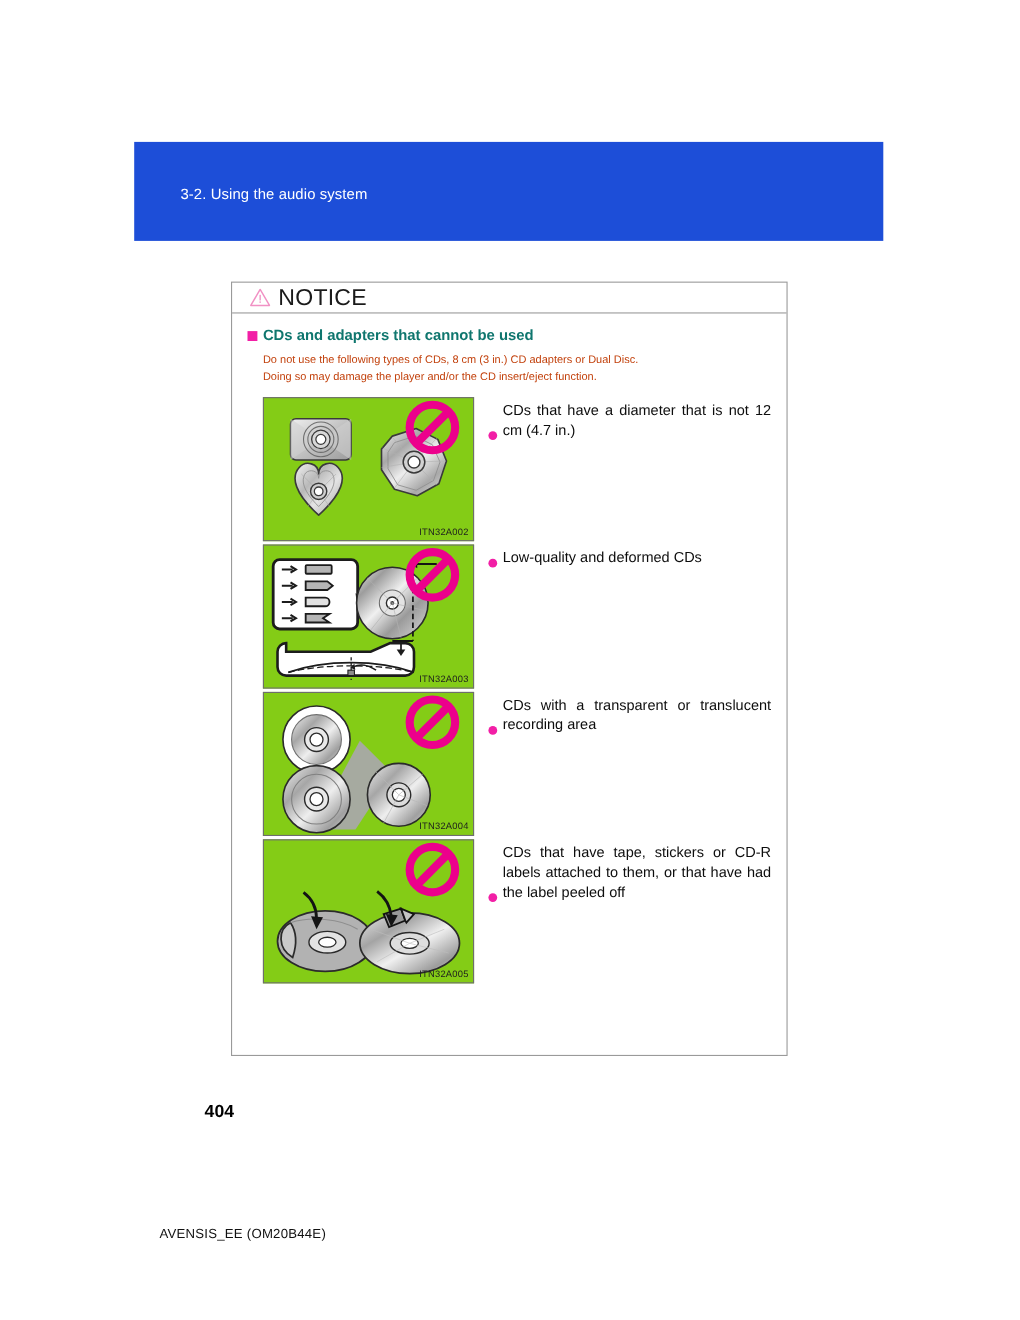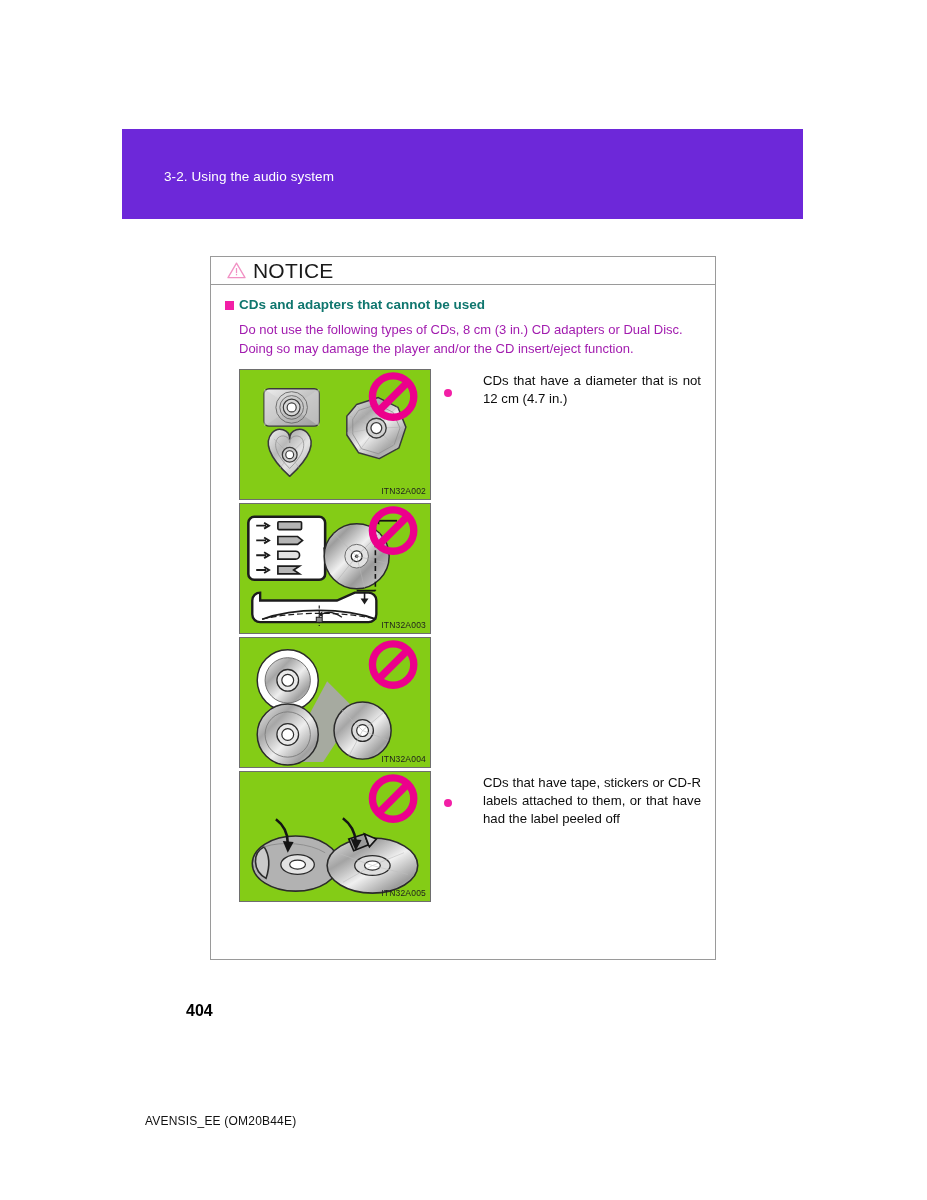--- a/index.html
+++ b/index.html
@@ -17,21 +17,21 @@
     overflow: hidden;
   }
 
   
   .header-band {
     position: absolute;
     left: 122px;
     top: 129px;
     width: 681px;
     height: 90px;
-    background: #6d28d9;
+    background: #1d4ed8;
   }
   .header-band .chapter-title {
     position: absolute;
     left: 42px;
     top: 40px;
     font-size: 13.5px;
     color: #ffffff;
     letter-spacing: 0.1px;
     white-space: nowrap;
   }
@@ -89,26 +89,26 @@
   }
   .subhead-text {
     font-size: 13.5px;
     font-weight: bold;
     color: #0f766e;
     line-height: 1.25;
   }
 
   
   .intro-para {
-    font-size: 13px;
+    font-size: 10px;
     line-height: 1.33;
     margin: 0 0 0 14px;
     padding-right: 4px;
     text-align: justify;
-    color: #a21caf;
+    color: #c2410c;
   }
   .intro-para.second {
     margin-top: 2px;
     text-align: left;
   }
 
   
   .figure-rows {
     margin-top: 12px;
     margin-left: 14px;
@@ -141,23 +141,22 @@
     bottom: 3px;
     font-size: 8.5px;
     letter-spacing: 0.2px;
     color: #1e1e1e;
     font-family: "Liberation Sans", sans-serif;
   }
   .fig-caption {
     margin-left: 13px;
     padding-top: 3px;
     display: flex;
-    align-items: center;
+    align-items: flex-end;
     width: 268px;
-    gap: 26px;
   }
   .pink-dot {
     width: 8px;
     height: 8px;
     border-radius: 50%;
     background: #f21fa6;
     margin-top: 5px;
     margin-right: 5px;
     flex: 0 0 auto;
   }
@@ -360,20 +359,24 @@
               <path d="M122 96 l4 6 l4 -6 Z" fill="#1c1c1c"></path>
             </g>
 
             <g>
               <circle cx="155" cy="27" r="21" fill="none" stroke="#ec008c" stroke-width="7.5"></circle>
               <line x1="141" y1="41" x2="169" y2="13" stroke="#ec008c" stroke-width="7.5"></line>
             </g>
           </svg>
           <span class="fig-code">ITN32A003</span>
         </div>
+        <div class="fig-caption">
+          <span class="pink-dot"></span>
+          <span class="caption-text noj">Low-quality and deformed CDs</span>
+        </div>
       </div>
 
       <div class="fig-row">
         <div class="fig-frame">
           <svg viewBox="0 0 192 131">
             <defs>
               <linearGradient id="discG4" x1="0" y1="0" x2="1" y2="1">
                 <stop offset="0%" stop-color="#f4f4f4"></stop>
                 <stop offset="30%" stop-color="#a6a6a6"></stop>
                 <stop offset="55%" stop-color="#eeeeee"></stop>
@@ -412,20 +415,24 @@
               </g>
             </g>
 
             <g>
               <circle cx="155" cy="27" r="21" fill="none" stroke="#ec008c" stroke-width="7.5"></circle>
               <line x1="141" y1="41" x2="169" y2="13" stroke="#ec008c" stroke-width="7.5"></line>
             </g>
           </svg>
           <span class="fig-code">ITN32A004</span>
         </div>
+        <div class="fig-caption">
+          <span class="pink-dot"></span>
+          <span class="caption-text">CDs with a transparent or translucent recording area</span>
+        </div>
       </div>
 
       <div class="fig-row">
         <div class="fig-frame">
           <svg viewBox="0 0 192 131">
             <defs>
               <linearGradient id="discG5" x1="0" y1="0" x2="1" y2="1">
                 <stop offset="0%" stop-color="#ededed"></stop>
                 <stop offset="30%" stop-color="#a4a4a4"></stop>
                 <stop offset="55%" stop-color="#f0f0f0"></stop>

